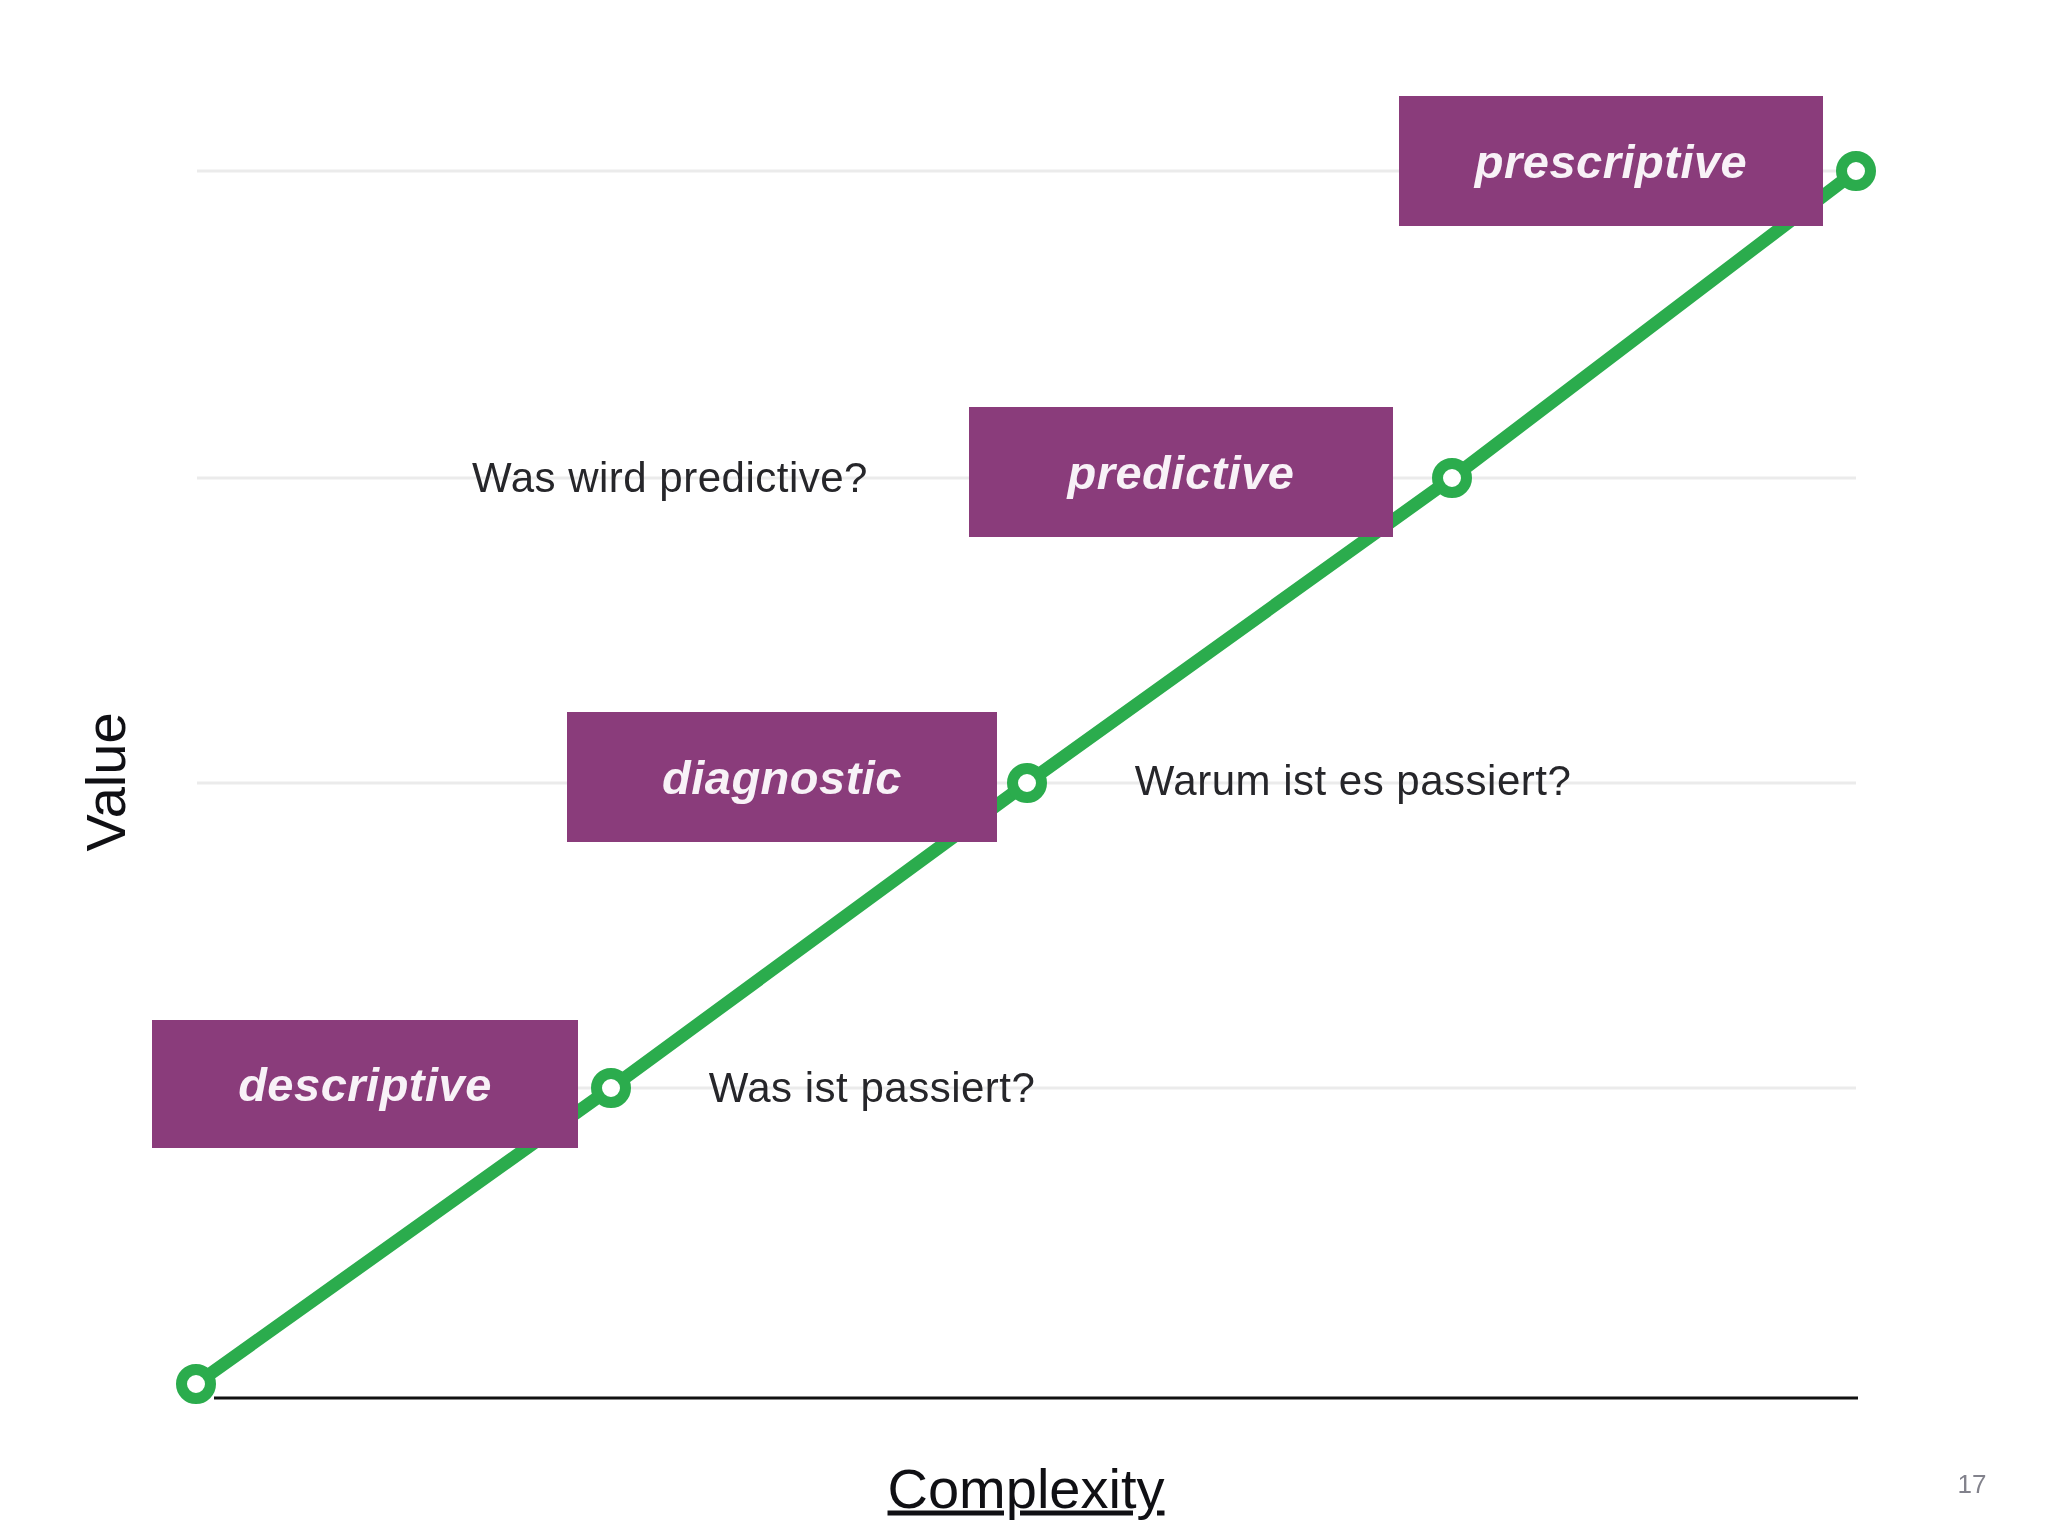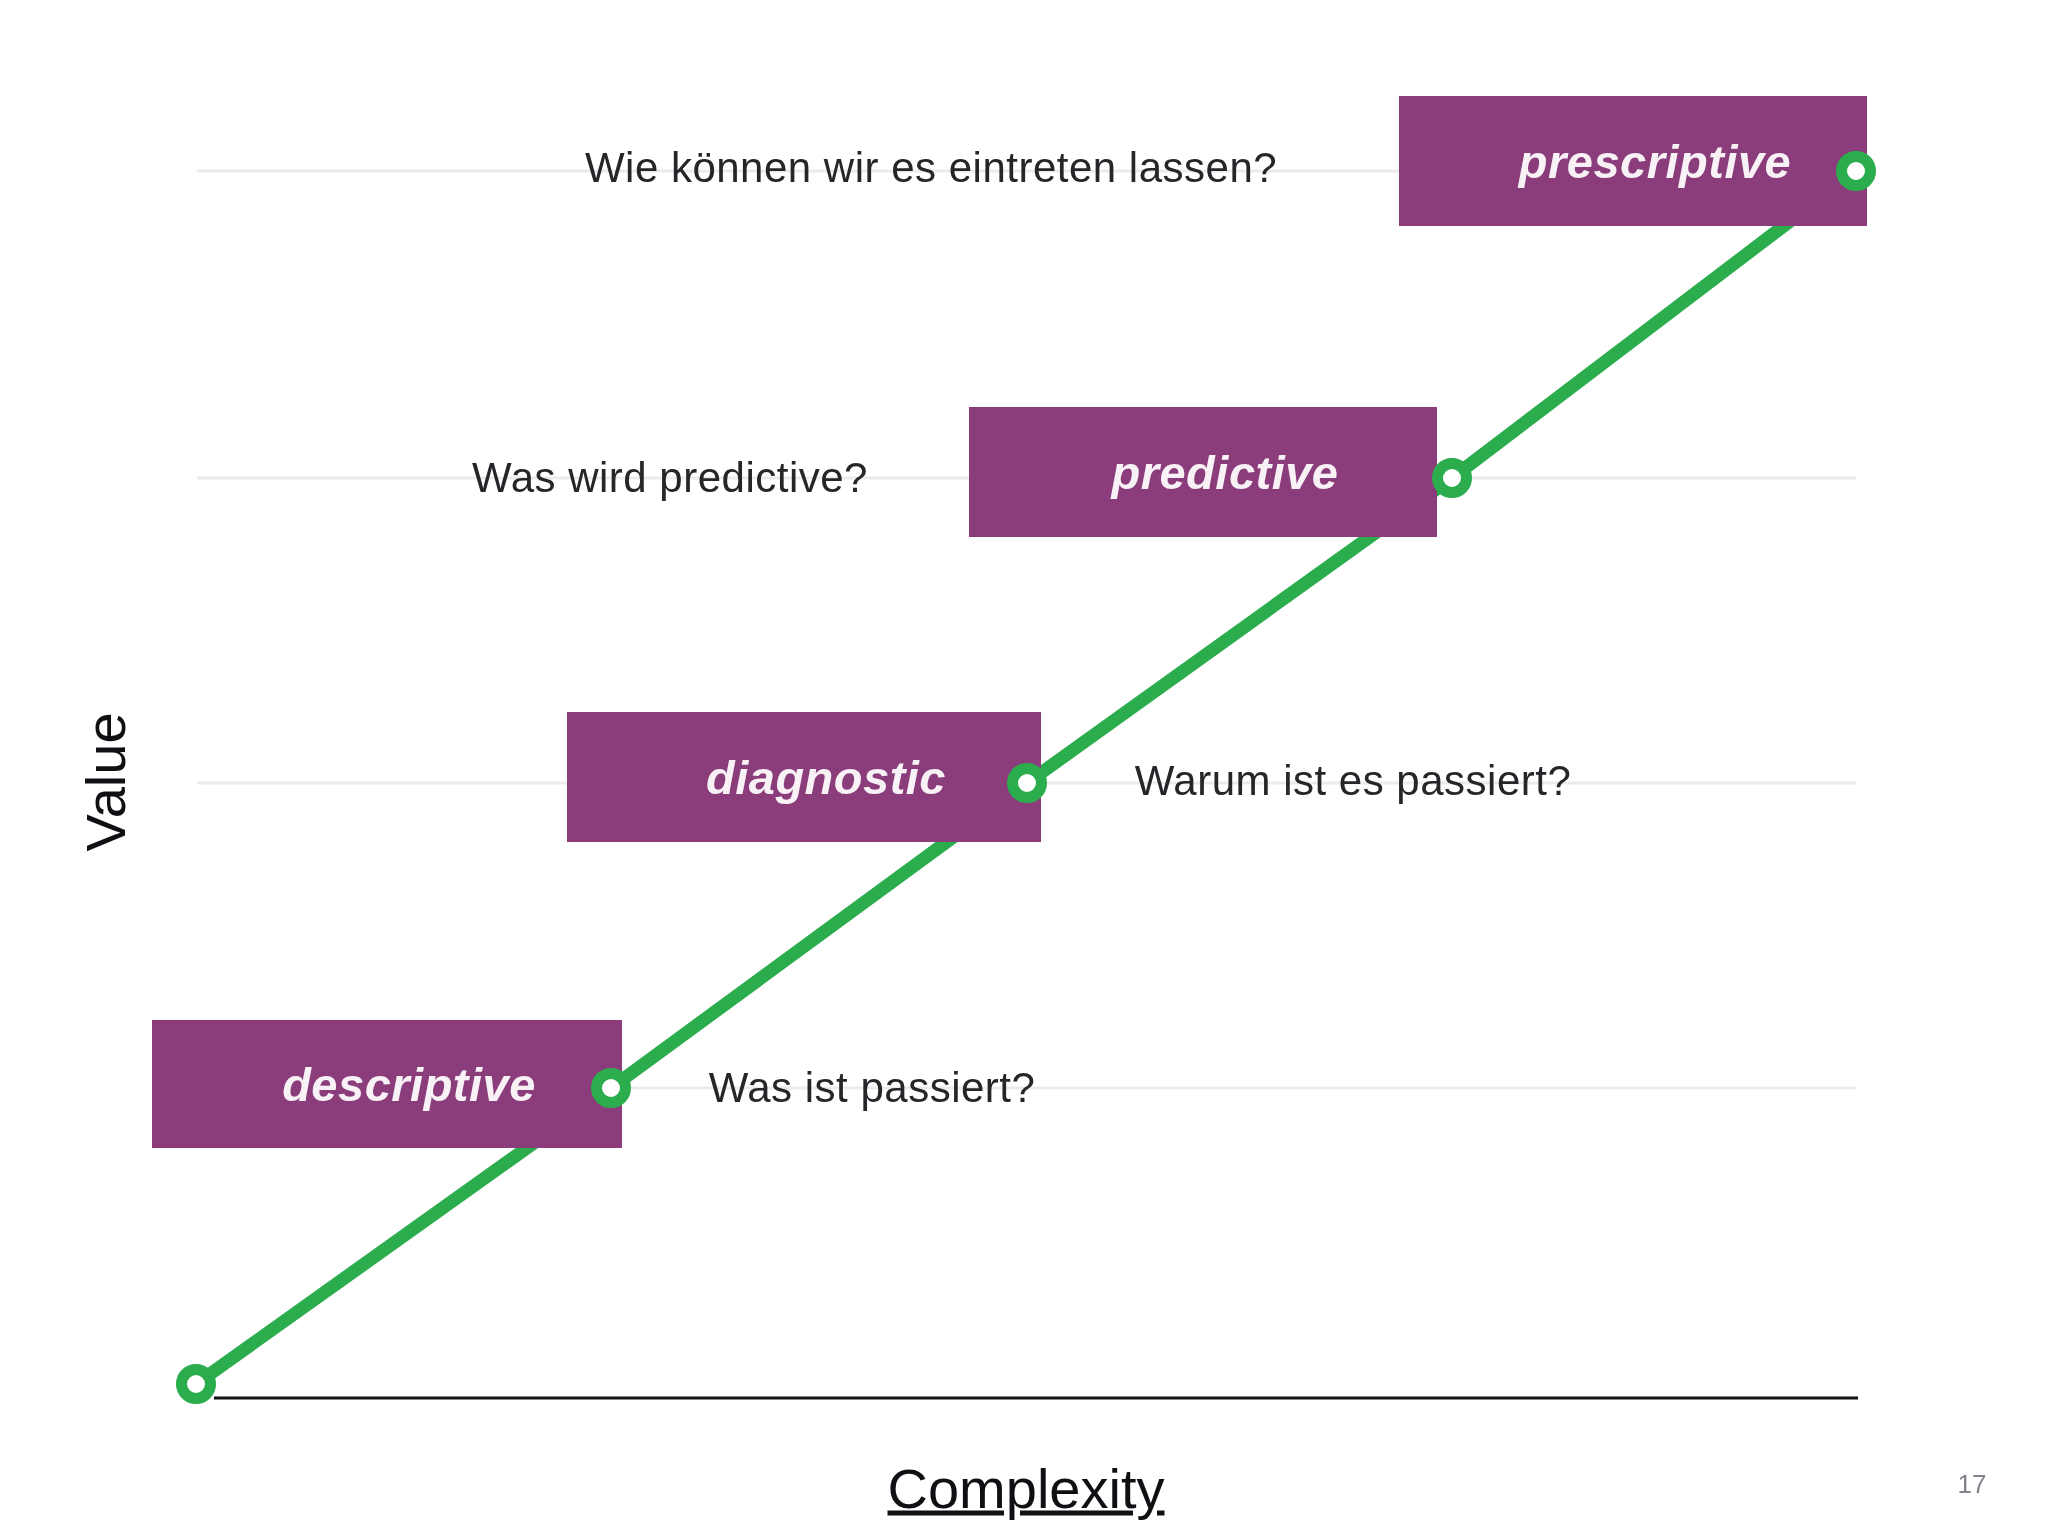--- a/index.html
+++ b/index.html
@@ -40,21 +40,20 @@
   .q-diagnostic   { left: 1353px; top: 781px;  }
   .q-descriptive  { left: 872px;  top: 1088px; }
 
   .stage-box {
     position: absolute;
     z-index: 2;
     background: #8a3c7b;
     display: flex;
     align-items: center;
     justify-content: center;
-    padding-left: 44px;
   }
   .stage-box span {
     font-style: italic;
     font-weight: 700;
     font-size: 47px;
     color: #f8f2f7;
     letter-spacing: 0.5px;
   }
   .b-descriptive  { left: 152px;  top: 1020px; width: 426px; height: 128px; }
   .b-diagnostic   { left: 567px;  top: 712px;  width: 430px; height: 130px; }
@@ -101,21 +100,20 @@
 
   <svg class="layer layer-base" viewBox="0 0 2048 1536" xmlns="http://www.w3.org/2000/svg">
     <line x1="197" y1="171" x2="1856" y2="171" stroke="#ebebeb" stroke-width="3"></line>
     <line x1="197" y1="478" x2="1856" y2="478" stroke="#ebebeb" stroke-width="3"></line>
     <line x1="197" y1="783" x2="1856" y2="783" stroke="#ebebeb" stroke-width="3"></line>
     <line x1="197" y1="1088" x2="1856" y2="1088" stroke="#ebebeb" stroke-width="3"></line>
     <line x1="214" y1="1398" x2="1858" y2="1398" stroke="#111111" stroke-width="3"></line>
     <polyline points="196,1384 611,1088 1027,783 1452,478 1856,171" fill="none" stroke="#2bac4d" stroke-width="13" stroke-linejoin="round"></polyline>
   </svg>
 
-  <div class="question q-prescriptive">Wie können wir es eintreten lassen?</div>
   <div class="question q-predictive">Was wird predictive?</div>
   <div class="question q-diagnostic">Warum ist es passiert?</div>
   <div class="question q-descriptive">Was ist passiert?</div>
 
   <div class="stage-box b-descriptive">
     <span>descriptive</span>
   </div>
   <div class="stage-box b-diagnostic">
     <span>diagnostic</span>
   </div>

